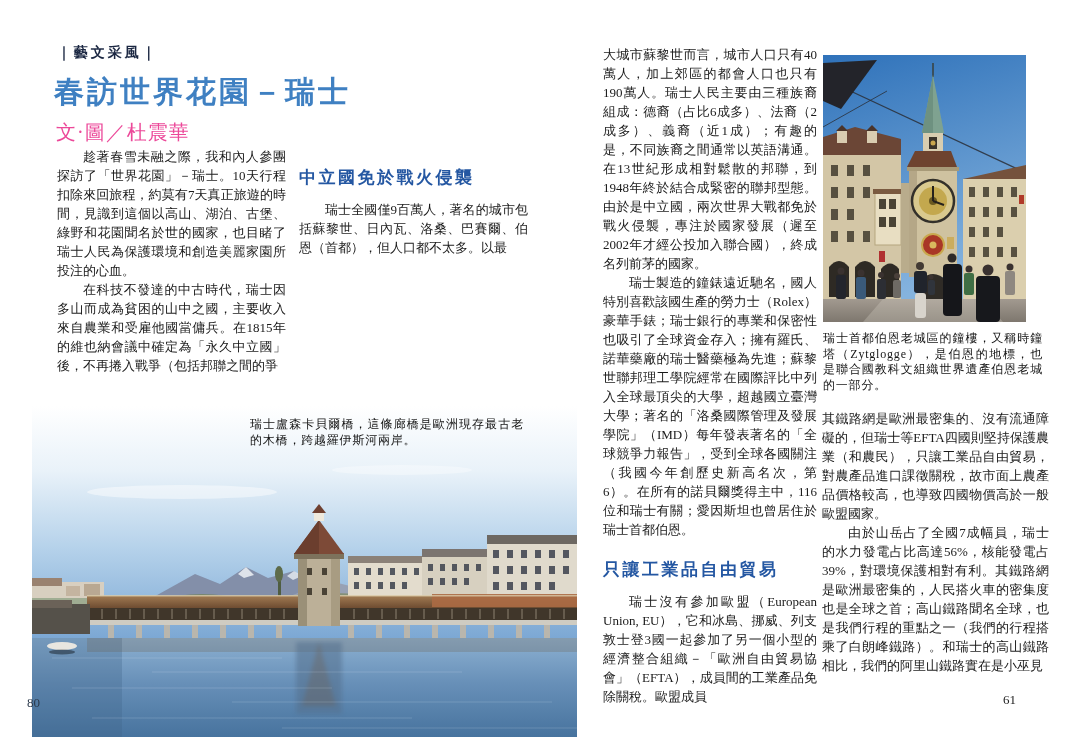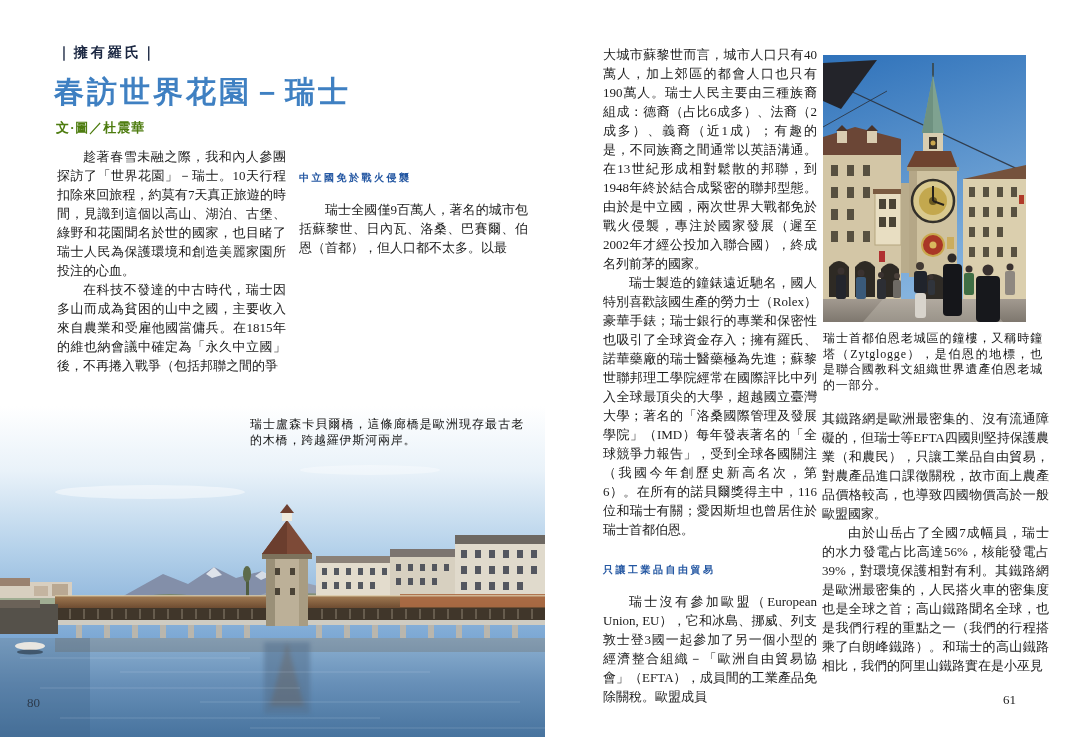--- a/index.html
+++ b/index.html
@@ -3,49 +3,49 @@
 <meta charset="utf-8">
 <style>
   html,body{margin:0;padding:0;background:#ffffff;}
   .spread{
     position:relative;width:1077px;height:737px;background:#ffffff;overflow:hidden;
     font-family:"Liberation Serif","DejaVu Serif",serif;color:#191919;
   }
   .abs{position:absolute;}
   .section-label{font-size:14px;font-weight:bold;color:#1b2742;letter-spacing:3px;}
   .article-title{font-size:30px;font-weight:bold;color:#3f80c2;letter-spacing:3px;}
-  .byline{font-size:13px;font-weight:bold;color:#4d7c0f;letter-spacing:1px;}
+  .byline{font-size:20px;font-weight:normal;color:#ec4899;letter-spacing:1px;}
   .col{font-size:13px;line-height:19px;text-align:justify;color:#1a1a1a;}
   .col p{margin:0;}
   .col p.indent{text-indent:2em;}
-  .subhead{color:#2457a2;font-weight:bold;font-size:10px;letter-spacing:2.5px;margin:21px 0 13px 0;}
+  .subhead{color:#2457a2;font-weight:bold;font-size:17px;letter-spacing:2.5px;margin:21px 0 13px 0;}
   .caption{font-size:12px;line-height:15.5px;color:#141414;letter-spacing:0.8px;text-align:justify;}
   .pagenum{font-size:13px;color:#2c3a4c;}
   svg{display:block;}
 </style>
 </head>
 <body>
 
 <div class="spread">
 
-  <div class="abs section-label" style="left:57px;top:44px;">｜擁有羅氏｜</div>
+  <div class="abs section-label" style="left:57px;top:44px;">｜藝文采風｜</div>
   <div class="abs article-title" style="left:54px;top:72px;">春訪世界花園－瑞士</div>
   <div class="abs byline" style="left:56px;top:119px;">文·圖／杜震華</div>
 
   <div class="abs col" style="left:57px;top:147px;width:229px;">
     <p class="indent">趁著春雪未融之際，我和內人參團探訪了「世界花園」－瑞士。10天行程扣除來回旅程，約莫有7天真正旅遊的時間，見識到這個以高山、湖泊、古堡、綠野和花園聞名於世的國家，也目睹了瑞士人民為保護環境和創造美麗家園所投注的心血。</p>
     <p class="indent">在科技不發達的中古時代，瑞士因多山而成為貧困的山中之國，主要收入來自農業和受雇他國當傭兵。在1815年的維也納會議中確定為「永久中立國」後，不再捲入戰爭（包括邦聯之間的爭</p>
   </div>
 
   <div class="abs col" style="left:299px;top:147px;width:229px;">
     <div class="subhead">中立國免於戰火侵襲</div>
     <p class="indent">瑞士全國僅9百萬人，著名的城市包括蘇黎世、日內瓦、洛桑、巴賽爾、伯恩（首都），但人口都不太多。以最</p>
   </div>
 
-  <div class="abs" style="left:0;top:406px;width:545px;height:331px;">
+  <div class="abs" style="left:0;top:406px;width:545px;height:331px;padding-left:32px;">
     <svg width="545" height="331" viewBox="0 0 545 331">
       <defs>
         <linearGradient id="skyG" x1="0" y1="0" x2="0" y2="1">
           <stop offset="0" stop-color="#ffffff"></stop>
             <stop offset="0.28" stop-color="#e9f2f9"></stop>
           <stop offset="0.62" stop-color="#b4d1ea"></stop>
             <stop offset="1" stop-color="#7ca8d4"></stop>
         </linearGradient>
         <linearGradient id="waterG" x1="0" y1="0" x2="0" y2="1">
           <stop offset="0" stop-color="#8db1d2"></stop>

